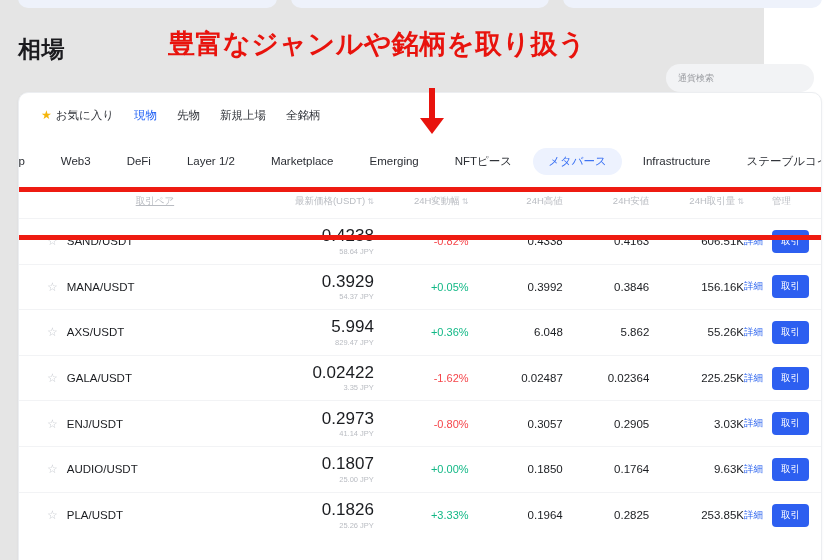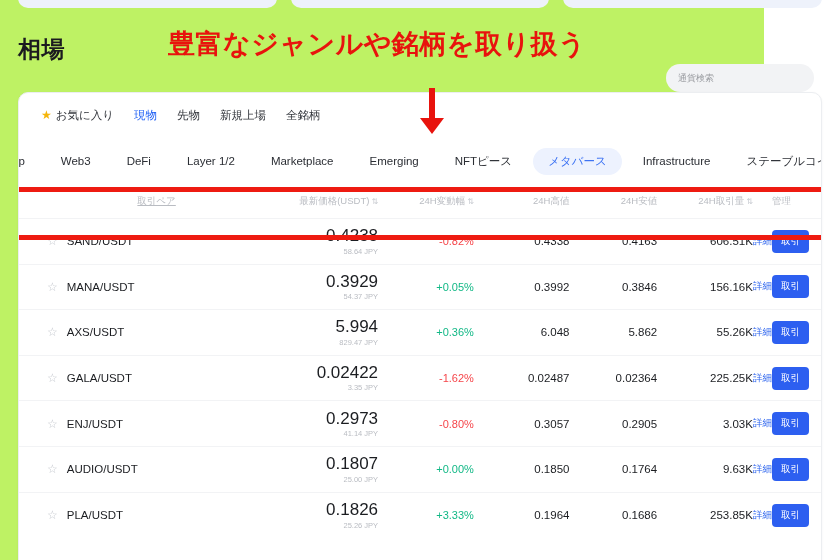--- a/index.html
+++ b/index.html
@@ -2,21 +2,21 @@
 <html><head>
 <meta charset="utf-8">
 <style>
   * { box-sizing: border-box; margin: 0; padding: 0; }
   html, body {
     width: 840px; height: 560px;
     background: #ffffff;
     font-family: "Liberation Sans", "DejaVu Sans", sans-serif;
     overflow: hidden;
   }
-  #root { position: relative; width: 764px; height: 560px; background: #bef264; }
+  #root { position: relative; width: 764px; height: 560px; background: #e5e5e5; }
 
   
   .top-cards { position: absolute; top: -30px; left: 0; width: 840px; height: 40px; display: flex; gap: 14px; padding: 0 18px; }
   .top-card { flex: 1; background: #eef2fb; border-radius: 10px; height: 38px; }
 
   
   .page-header { position: absolute; top: 26px; left: 18px; width: 804px; height: 46px; }
   .page-title { font-size: 23px; font-weight: 700; color: #1b1b1f; letter-spacing: .5px; line-height: 46px; }
 
   .search-box {
@@ -81,21 +81,21 @@
   .star-ico { color: #c6c9cf; font-size: 12px; line-height: 1; }
   .pair-name { font-size: 11.5px; color: #1b1d21; }
 
   .price-main { font-size: 17px; color: #1b1d21; line-height: 1.15; }
   .price-jpy { font-size: 7.5px; color: #b9bcc2; line-height: 1.3; margin-top: 1px; }
 
   .chg-up { color: #12b886; font-size: 11px; margin-top: 36px; }
   .chg-down { color: #f5454a; font-size: 11px; }
 
   .actions-cell { padding-right: 12px; }
-  .actions-inner { display: flex; align-items: center; justify-content: flex-end; }
+  .actions-inner { display: flex; align-items: center; justify-content: flex-end; gap: 9px; }
   .detail-link { font-size: 9.5px; color: #2a62ee; cursor: pointer; white-space: nowrap; }
   .trade-btn {
     font-size: 9.5px; color: #fff; background: #2d5ff0; border: none;
     border-radius: 4px; padding: 5px 9px; cursor: pointer; white-space: nowrap;
     font-family: inherit;
   }
 
   col.c-pair { width: 31%; }
   col.c-price { width: 14%; }
   col.c-chg { width: 12%; }
@@ -326,21 +326,21 @@
                 <span class="star-ico">☆</span>
                 <span class="pair-name">PLA/USDT</span>
               </div>
             </td>
             <td>
               <div class="price-main">0.1826</div>
               <div class="price-jpy">25.26 JPY</div>
             </td>
             <td><span class="chg-up">+3.33%</span></td>
             <td>0.1964</td>
-            <td>0.1686</td>
+            <td>0.2825</td>
             <td>253.85K</td>
             <td class="actions-cell">
               <div class="actions-inner">
                 <span class="detail-link">詳細</span>
                 <button class="trade-btn">取引</button>
               </div>
             </td>
           </tr>
         </tbody>
     </table>

